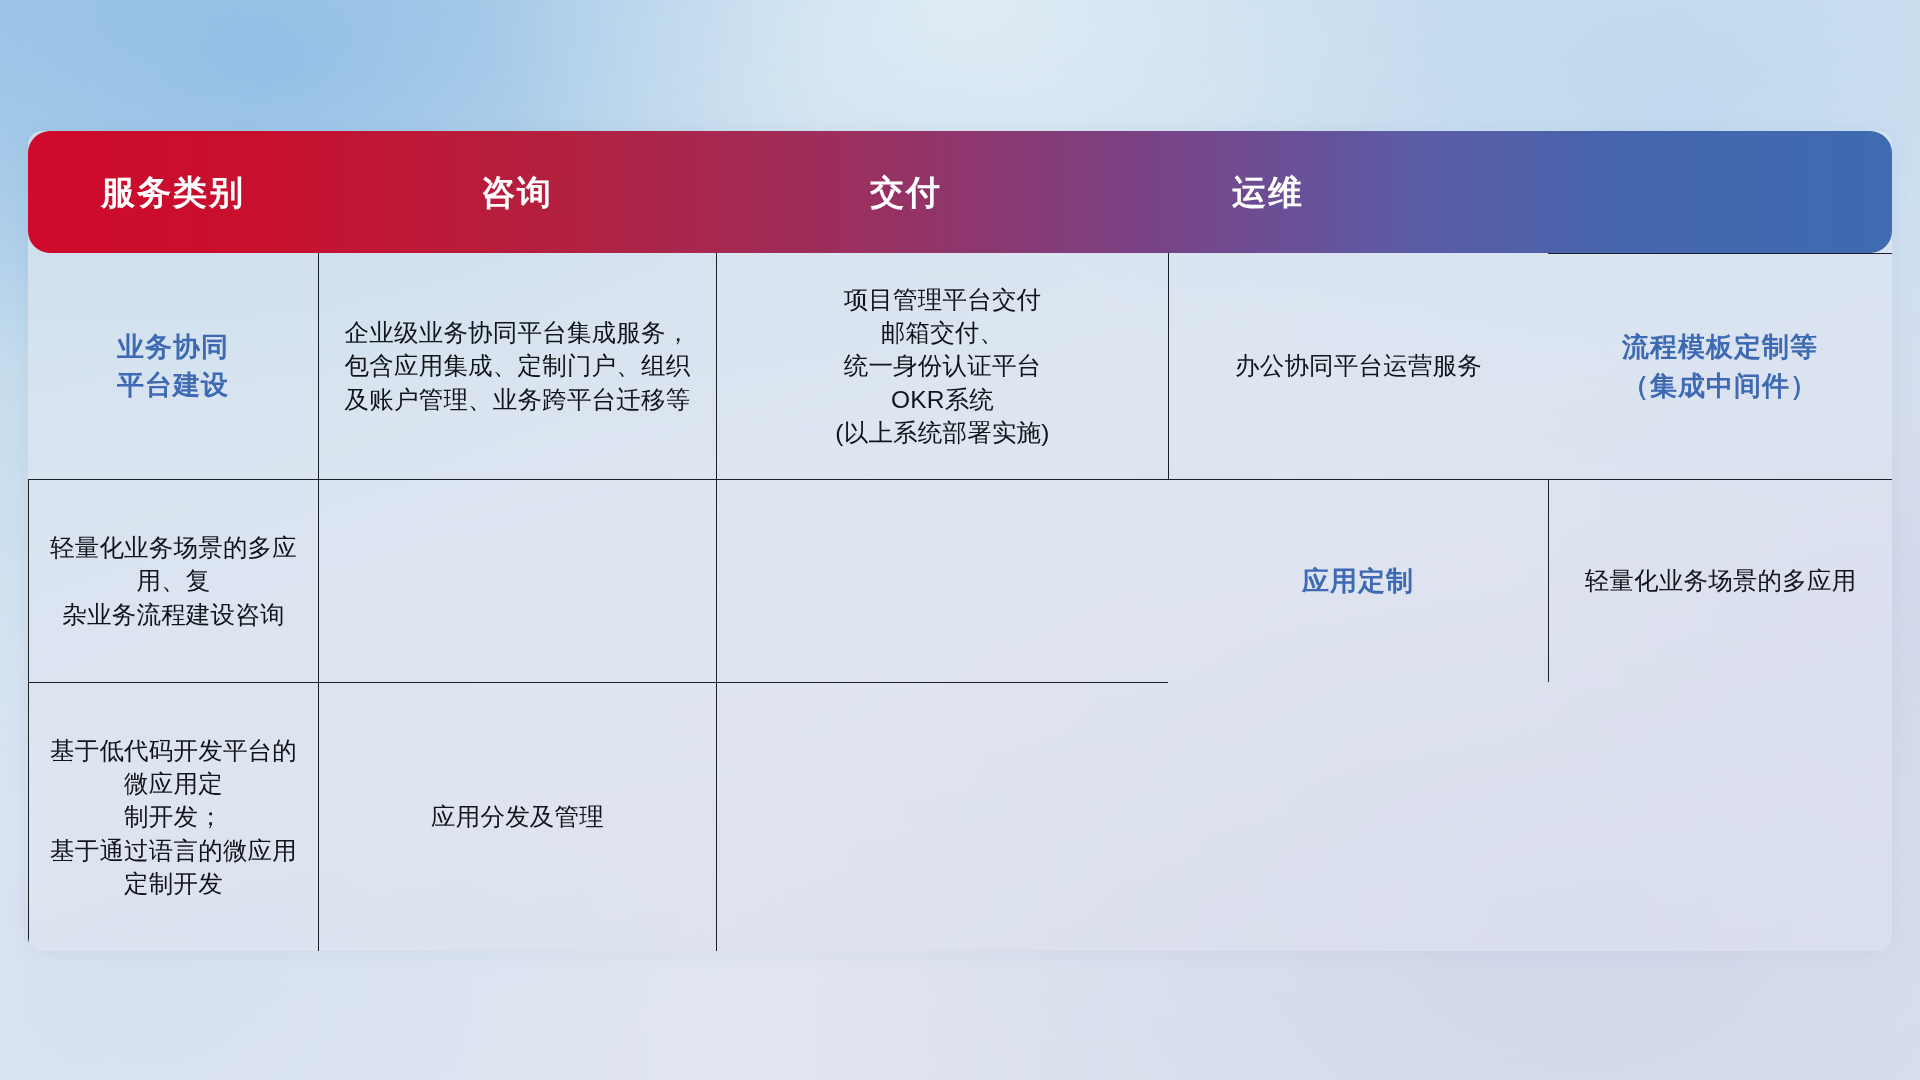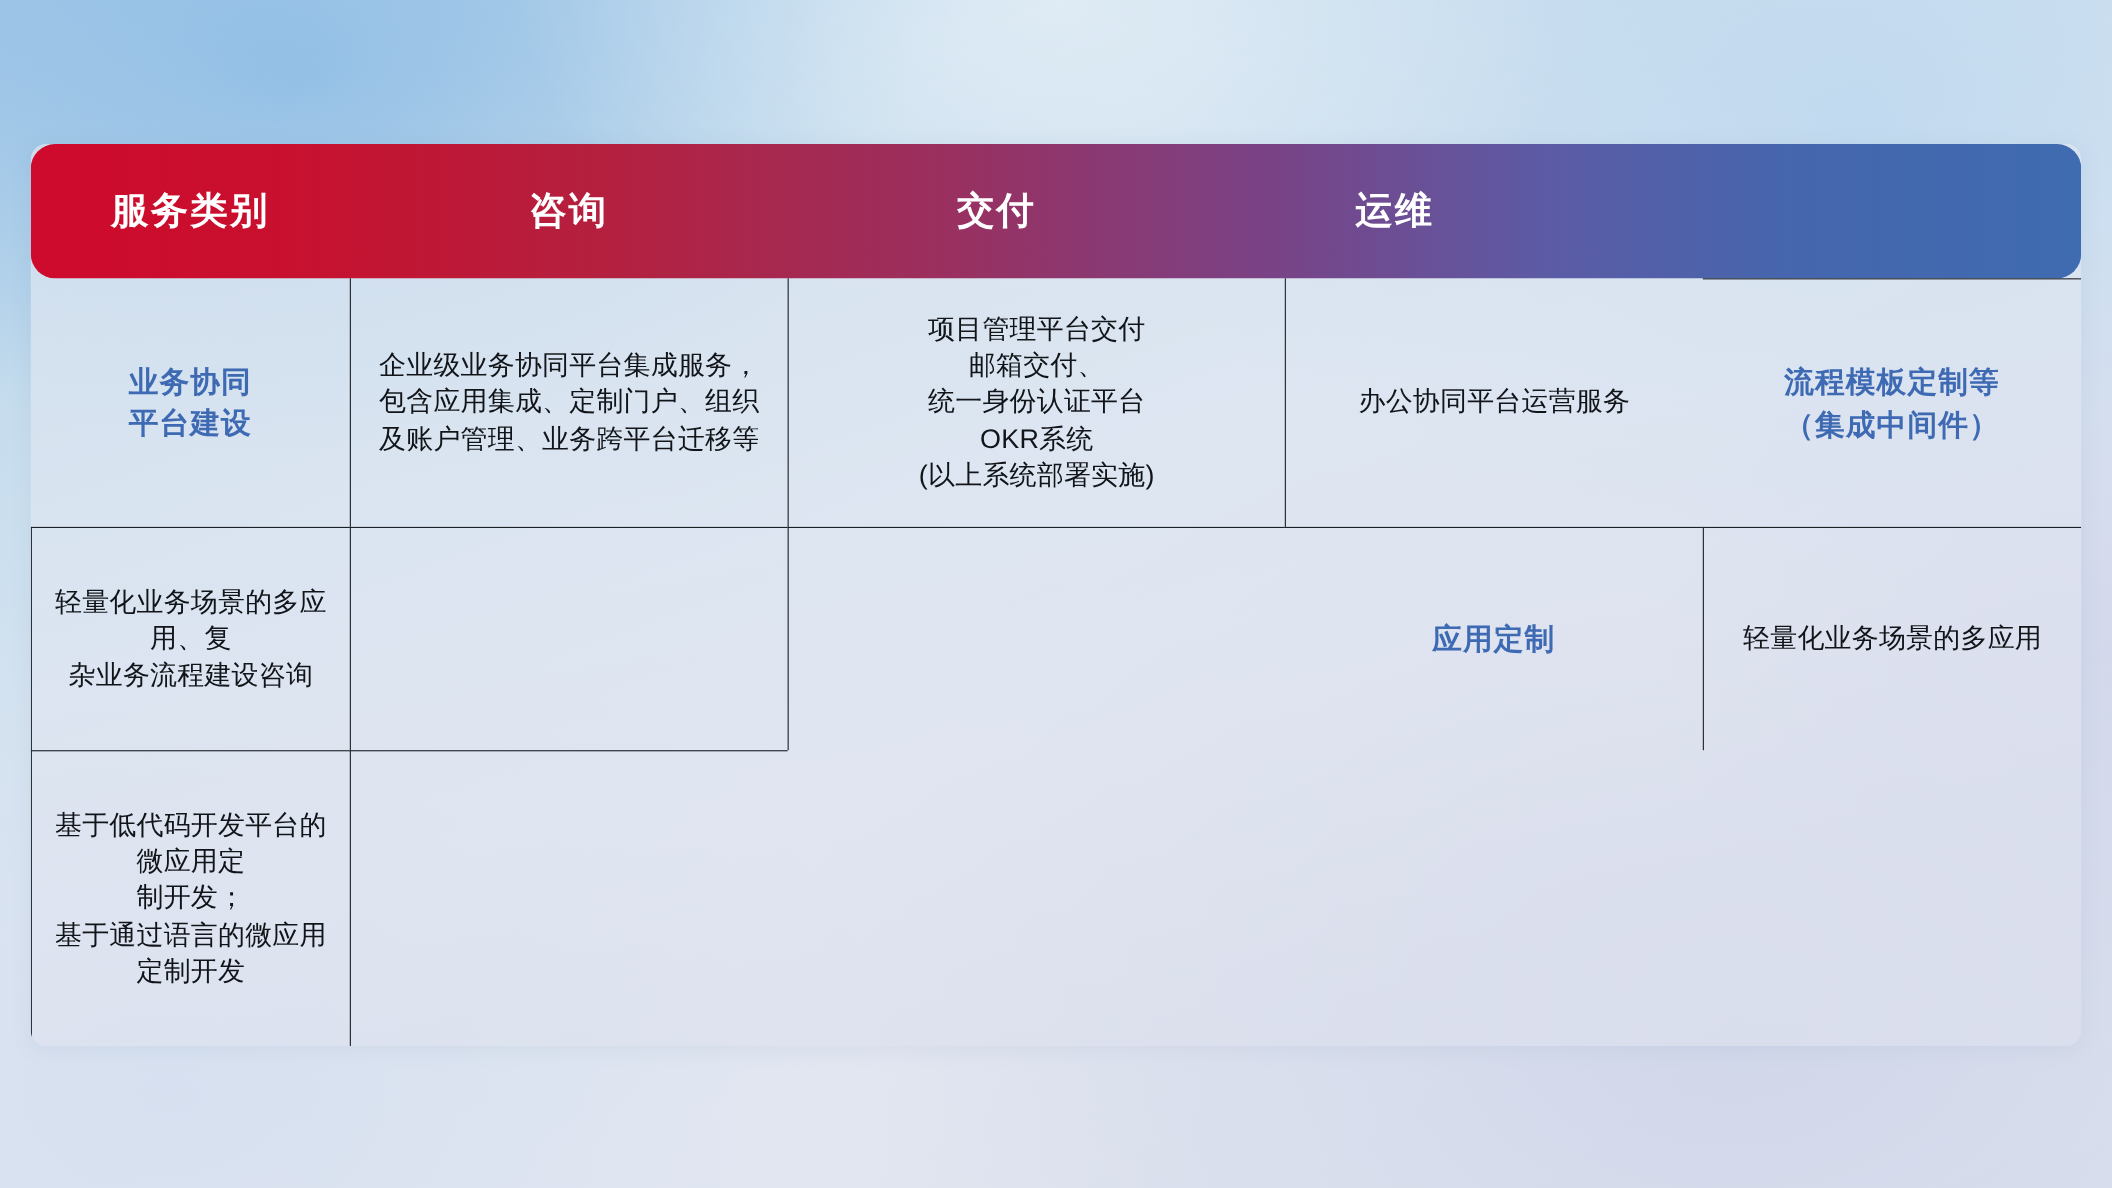--- a/index.html
+++ b/index.html
@@ -161,16 +161,17 @@
     <div class="bcell sep-l sep-t"></div>
     <div class="bcell sep-l sep-t"></div>
 
     <div class="bcell cat-label sep-t">
       <span>应用定制</span>
     </div>
     <div class="bcell sep-l sep-t">轻量化业务场景的多应用</div>
     <div class="bcell sep-l sep-t">基于低代码开发平台的微应用定
 制开发；
 基于通过语言的微应用定制开发</div>
+    <div class="bcell sep-l sep-t">应用分发及管理</div>
     <div class="bcell sep-l sep-t"></div>
 
   </div>
 </div>
 
 </body></html>

